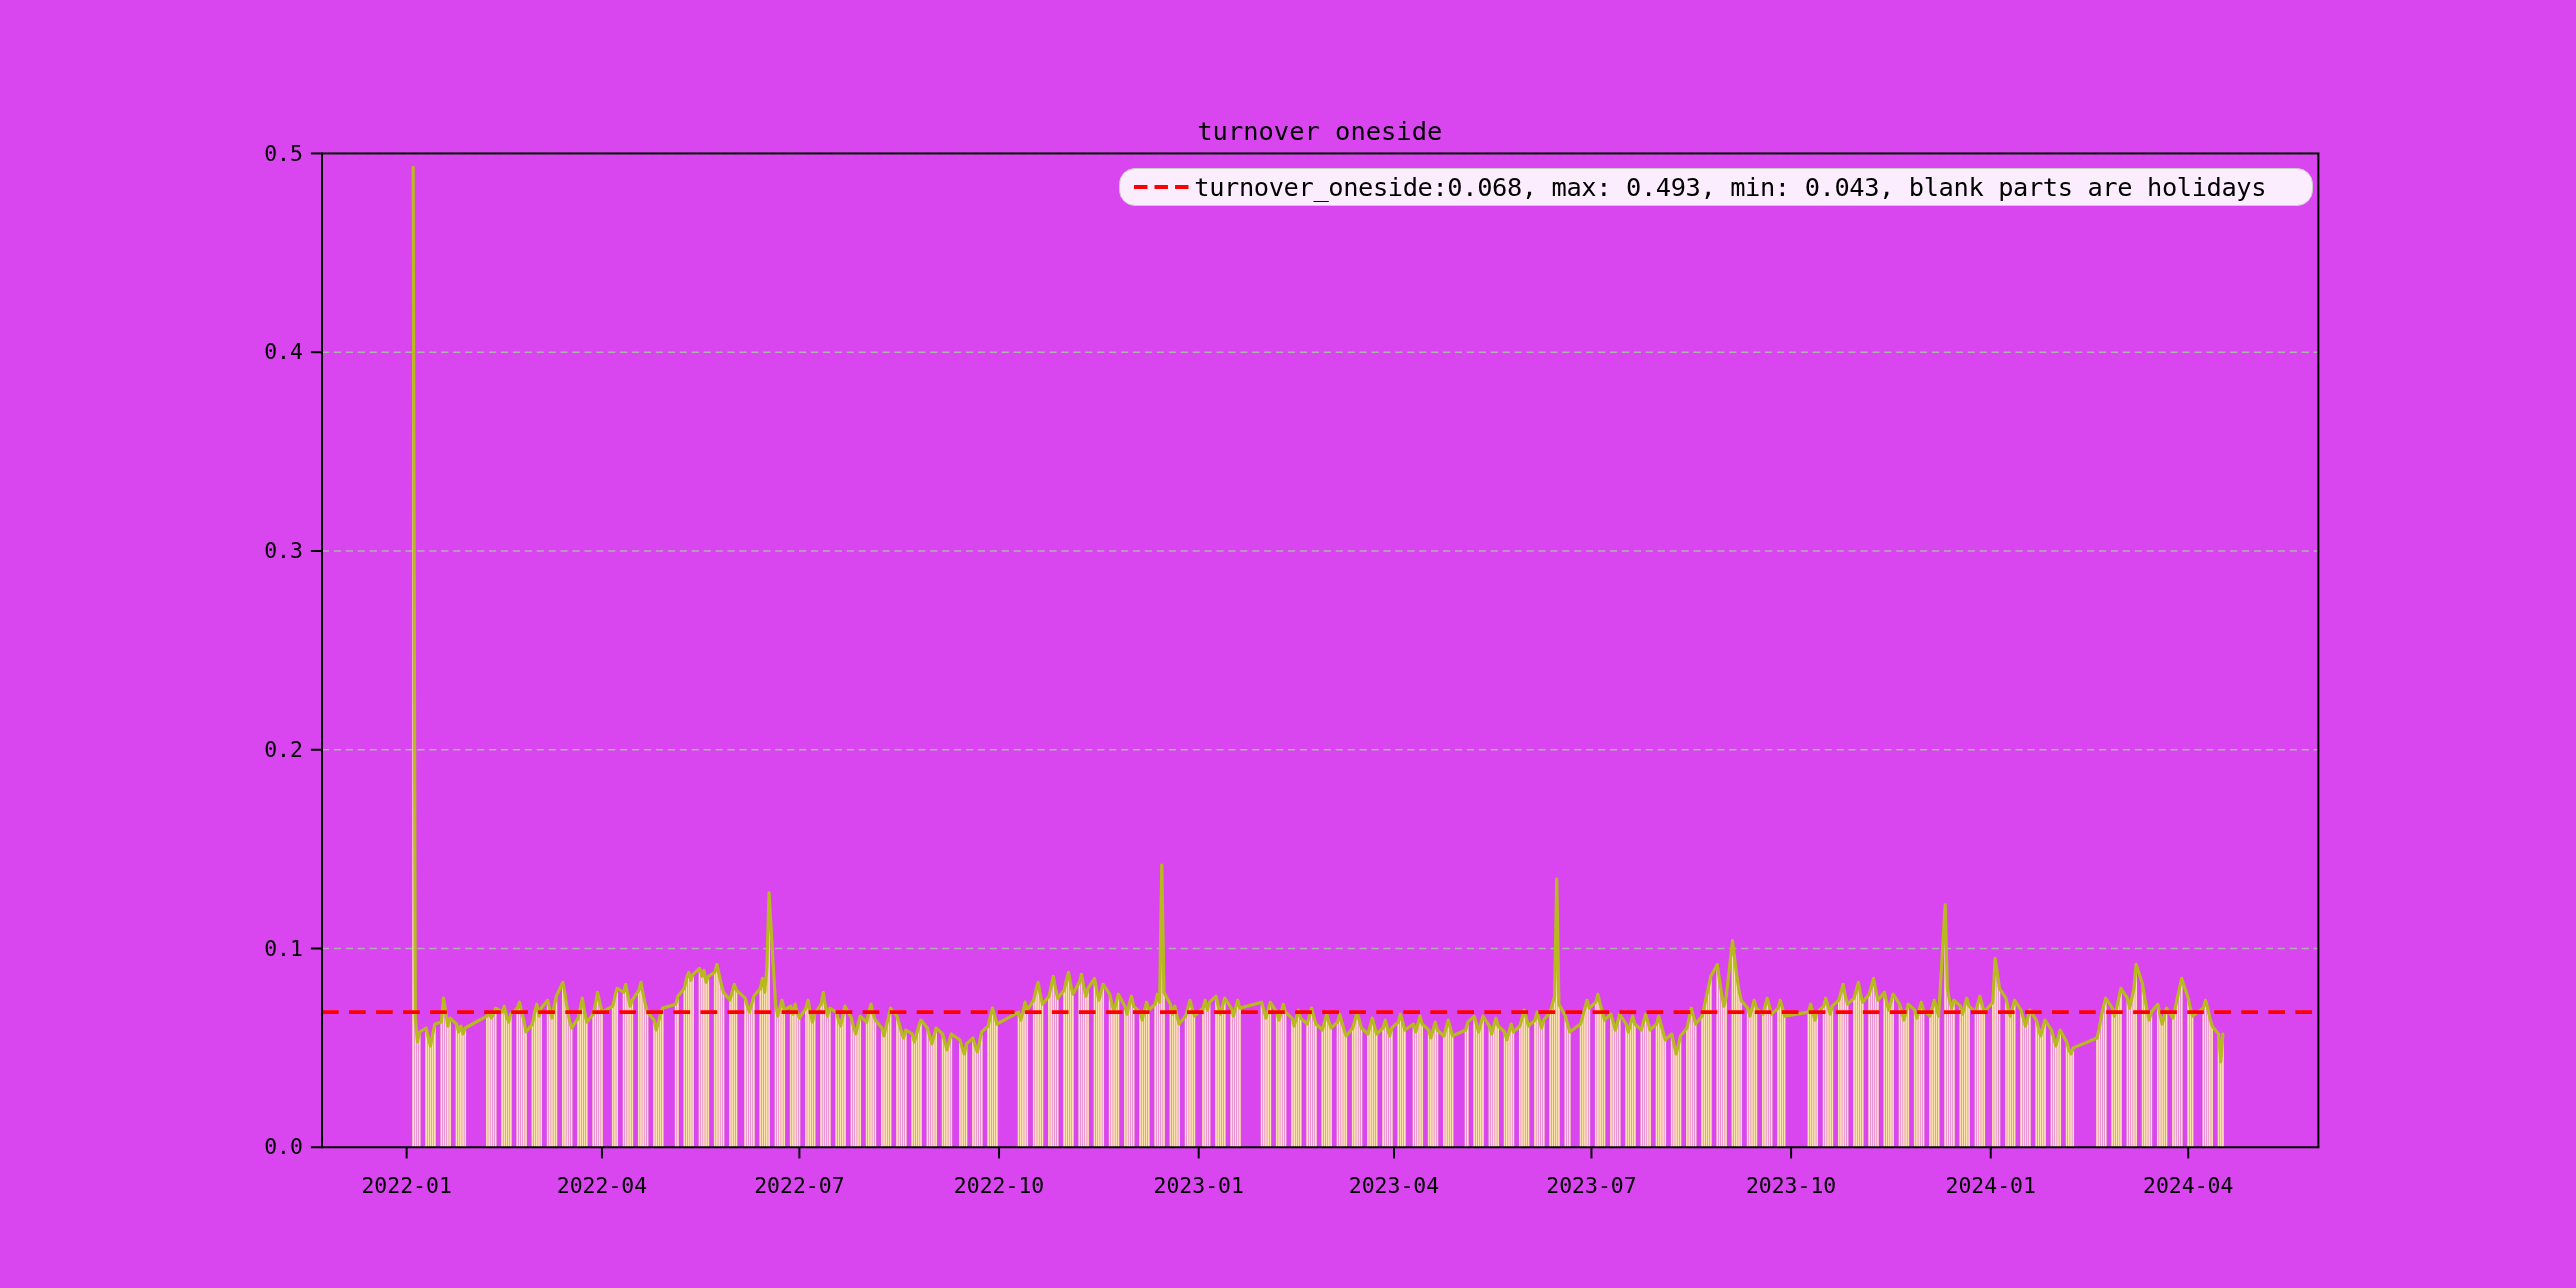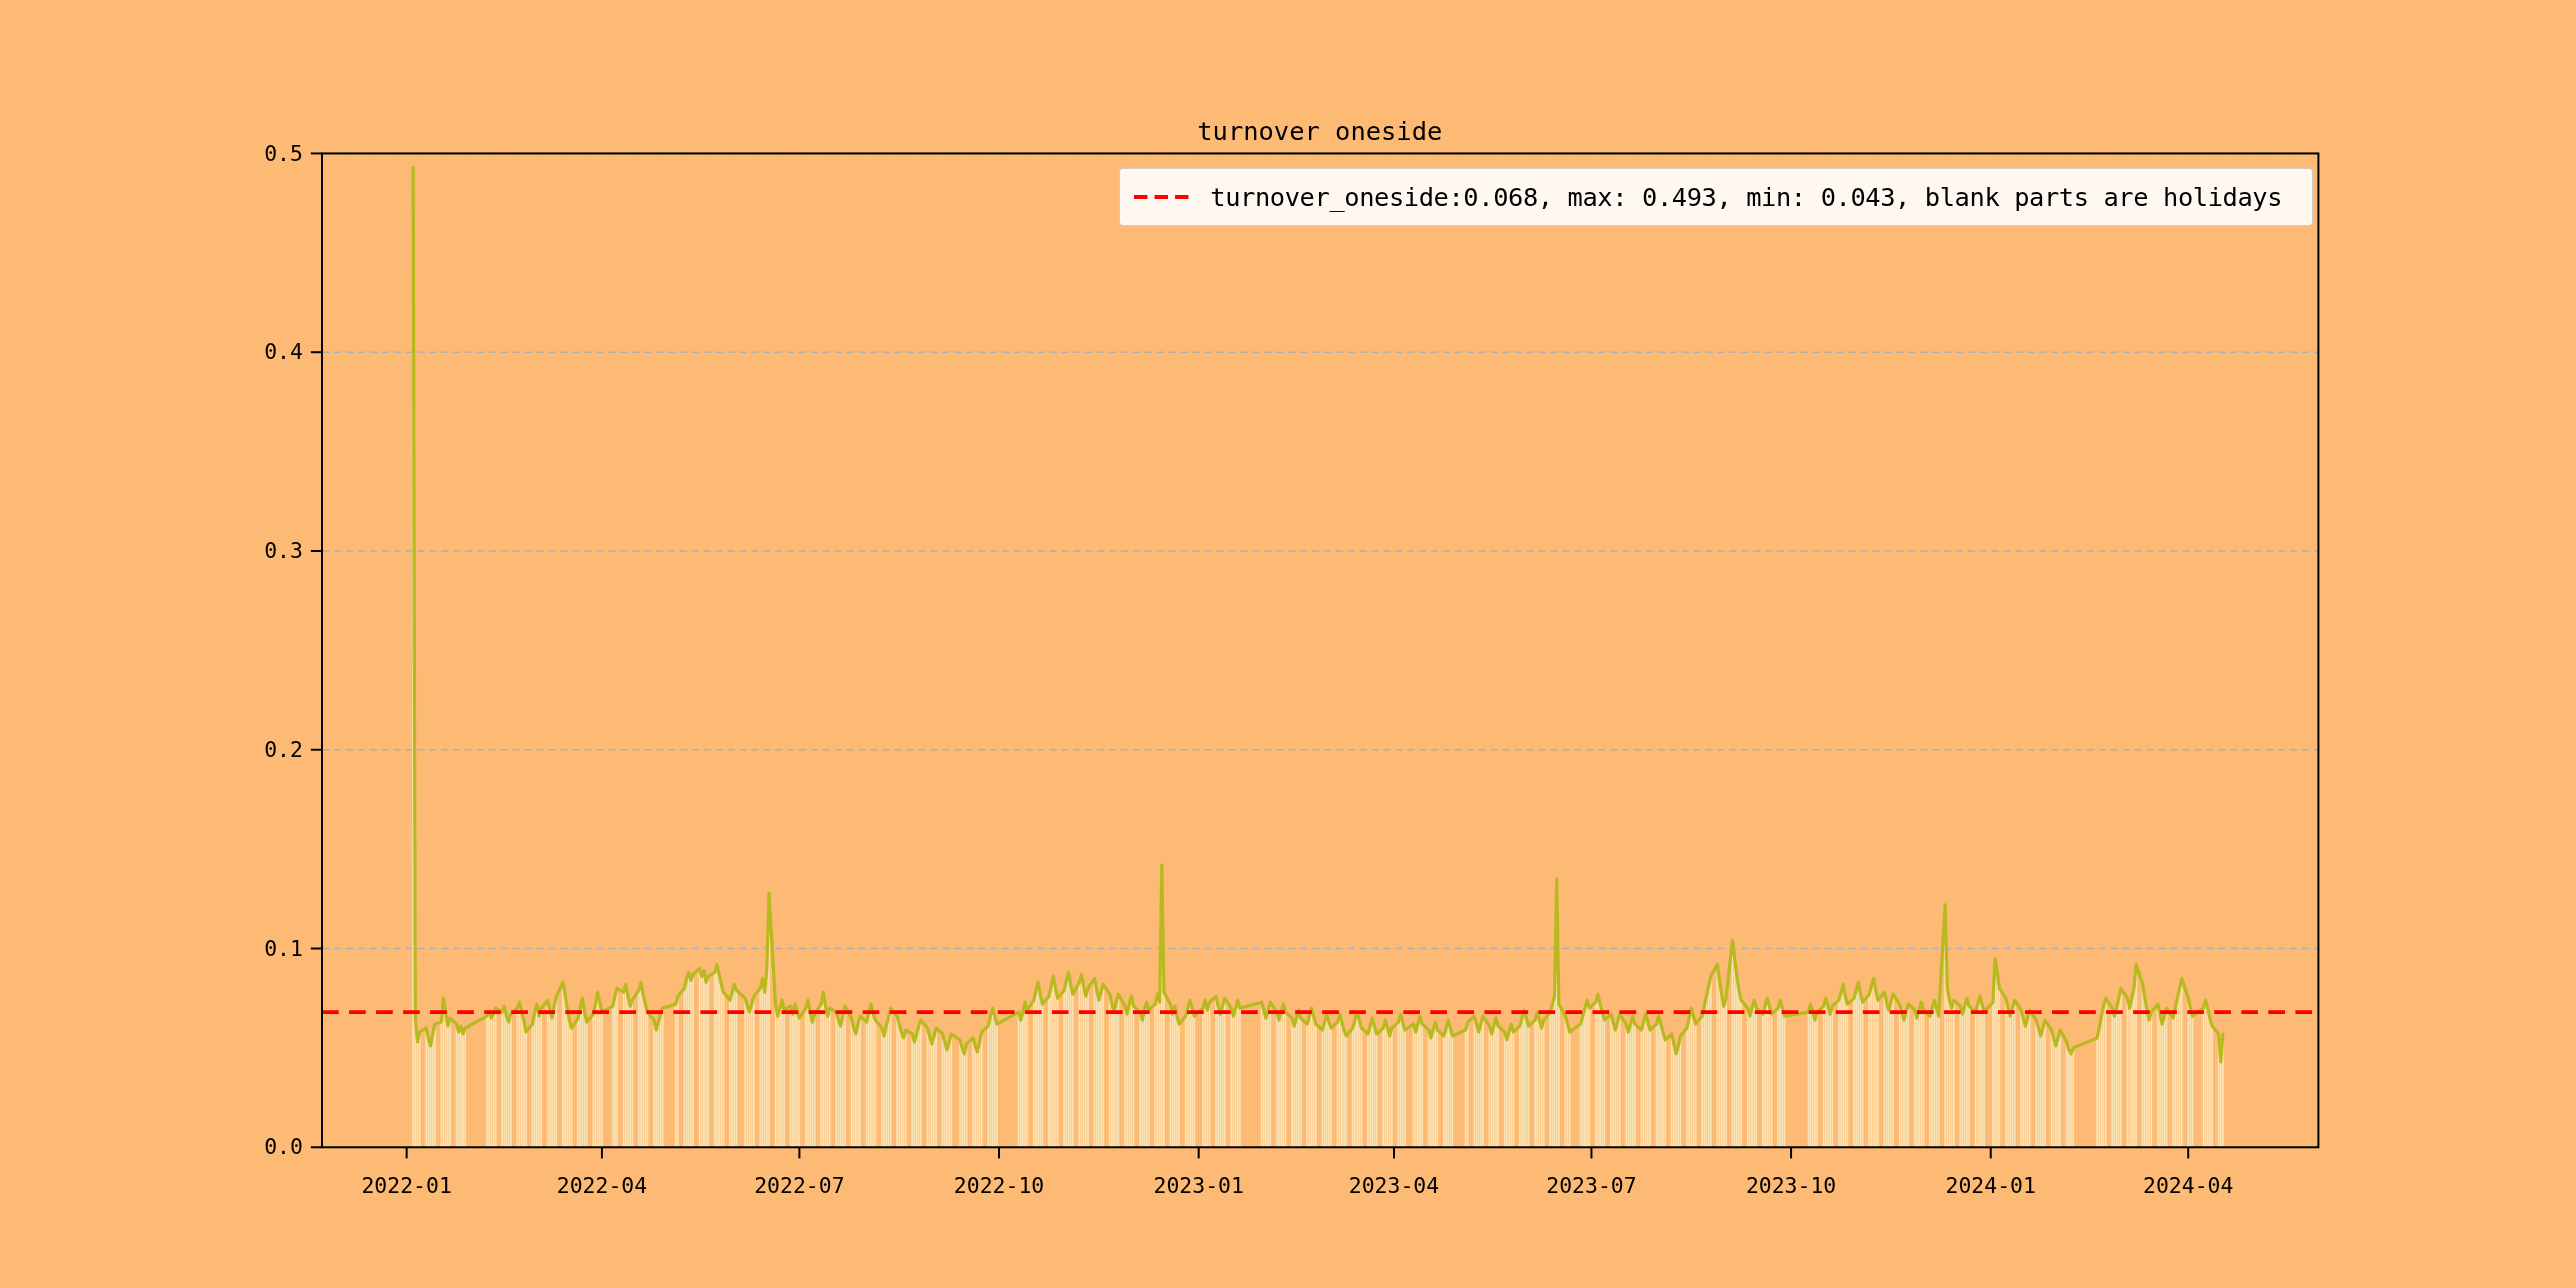--- a/index.html
+++ b/index.html
@@ -4,48 +4,47 @@
 <style>
   html, body {
     margin: 0;
     padding: 0;
     background: #ffffff;
   }
   #figure {
     position: relative;
     width: 2576px;
     height: 1288px;
-    background: #fdba74;
+    background: #d946ef;
     font-family: "DejaVu Sans Mono", "Liberation Mono", monospace;
     overflow: hidden;
   }
   svg text {
     font-family: "DejaVu Sans Mono", "Liberation Mono", monospace;
     fill: #000000;
   }
   #chart-title-text {
     font-size: 32px;
   }
   .tick-label-x, .tick-label-y {
     font-size: 27px;
   }
   #legend-box {
     position: absolute;
     left: 1119px;
     top: 168px;
     width: 1194px;
-    height: 58px;
+    height: 38px;
     box-sizing: border-box;
     background: rgba(255,255,255,0.9);
     border: 1.6px solid #cccccc;
-    border-radius: 4px;
+    border-radius: 16px;
     display: flex;
     align-items: center;
     padding: 0 14.3px;
-    gap: 16px;
     z-index: 5;
   }
   #legend-label {
     font-size: 25.4px;
     color: #000000;
     white-space: nowrap;
     letter-spacing: -0.4px;
   }
 </style>
 </head>

